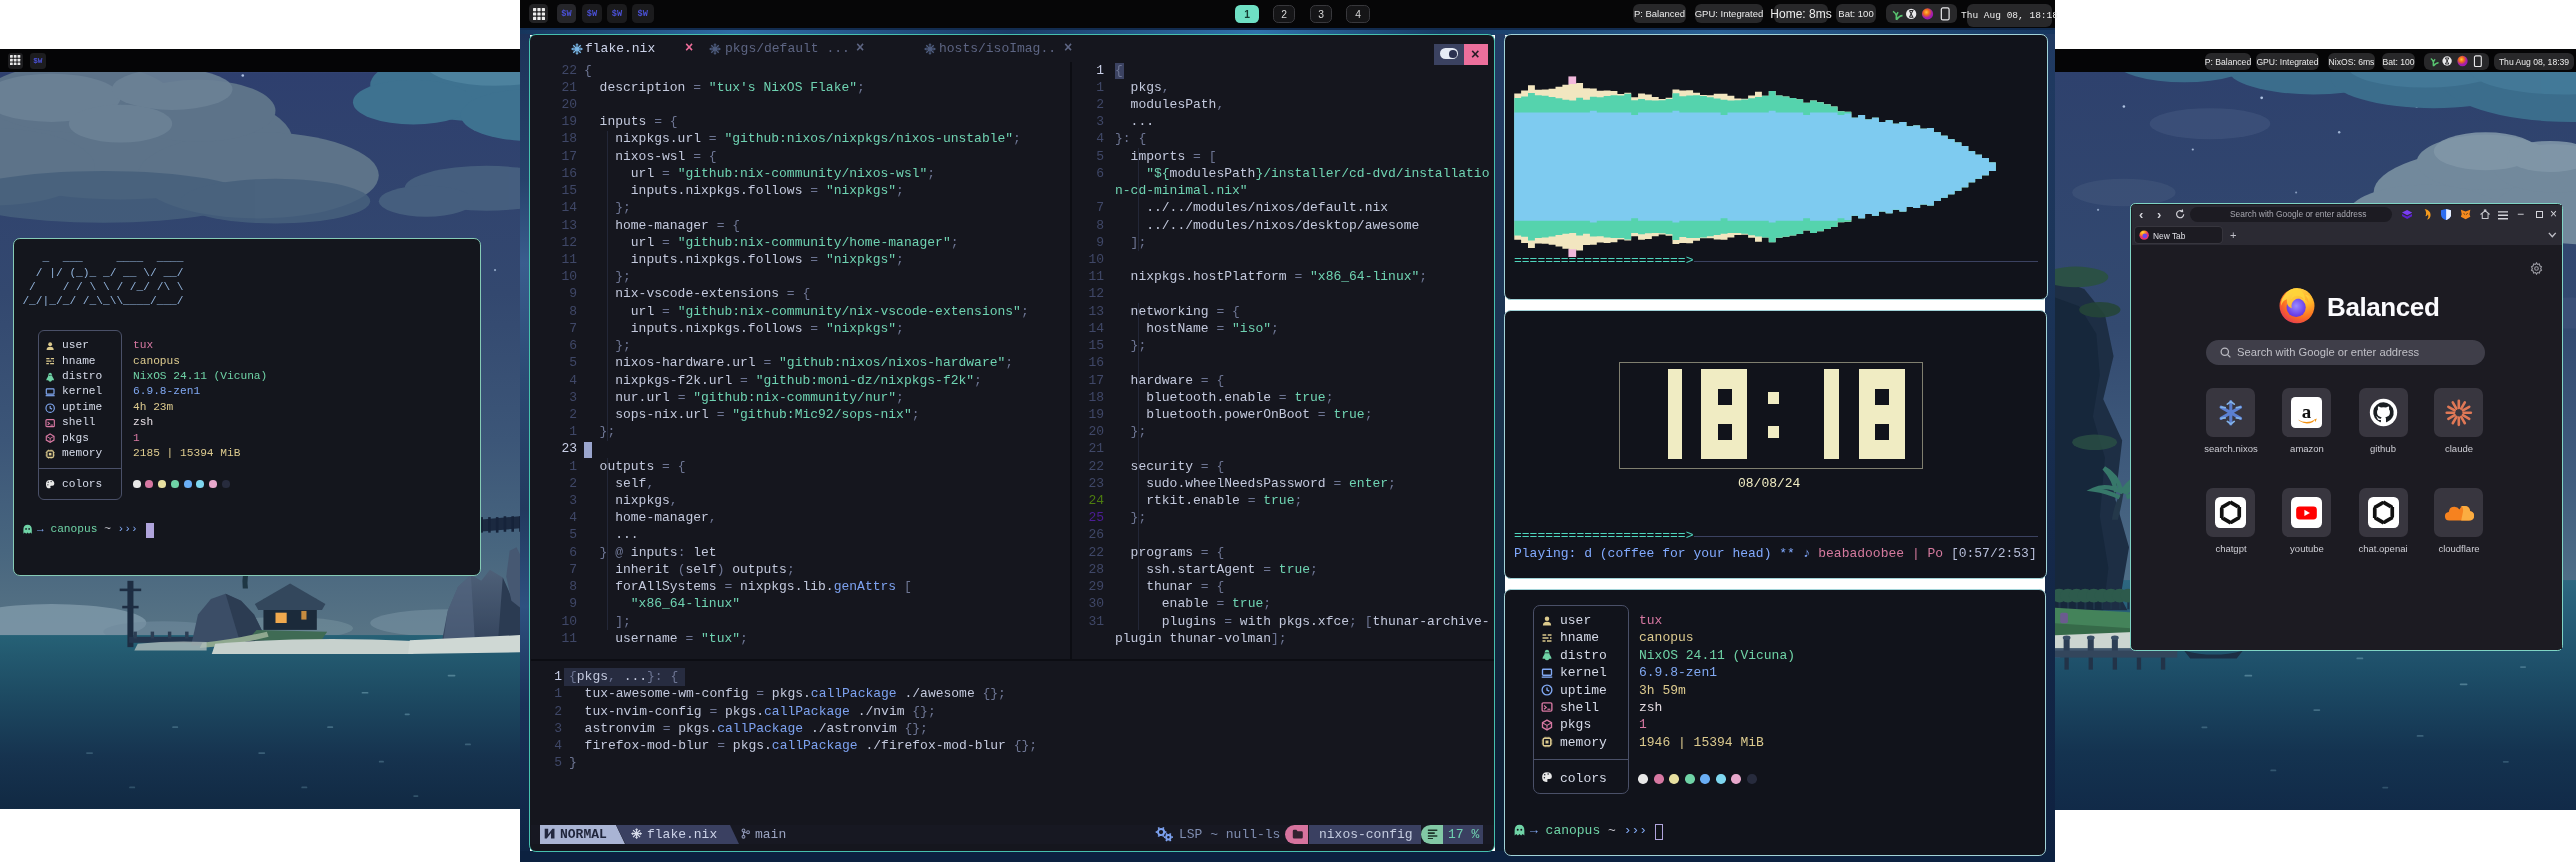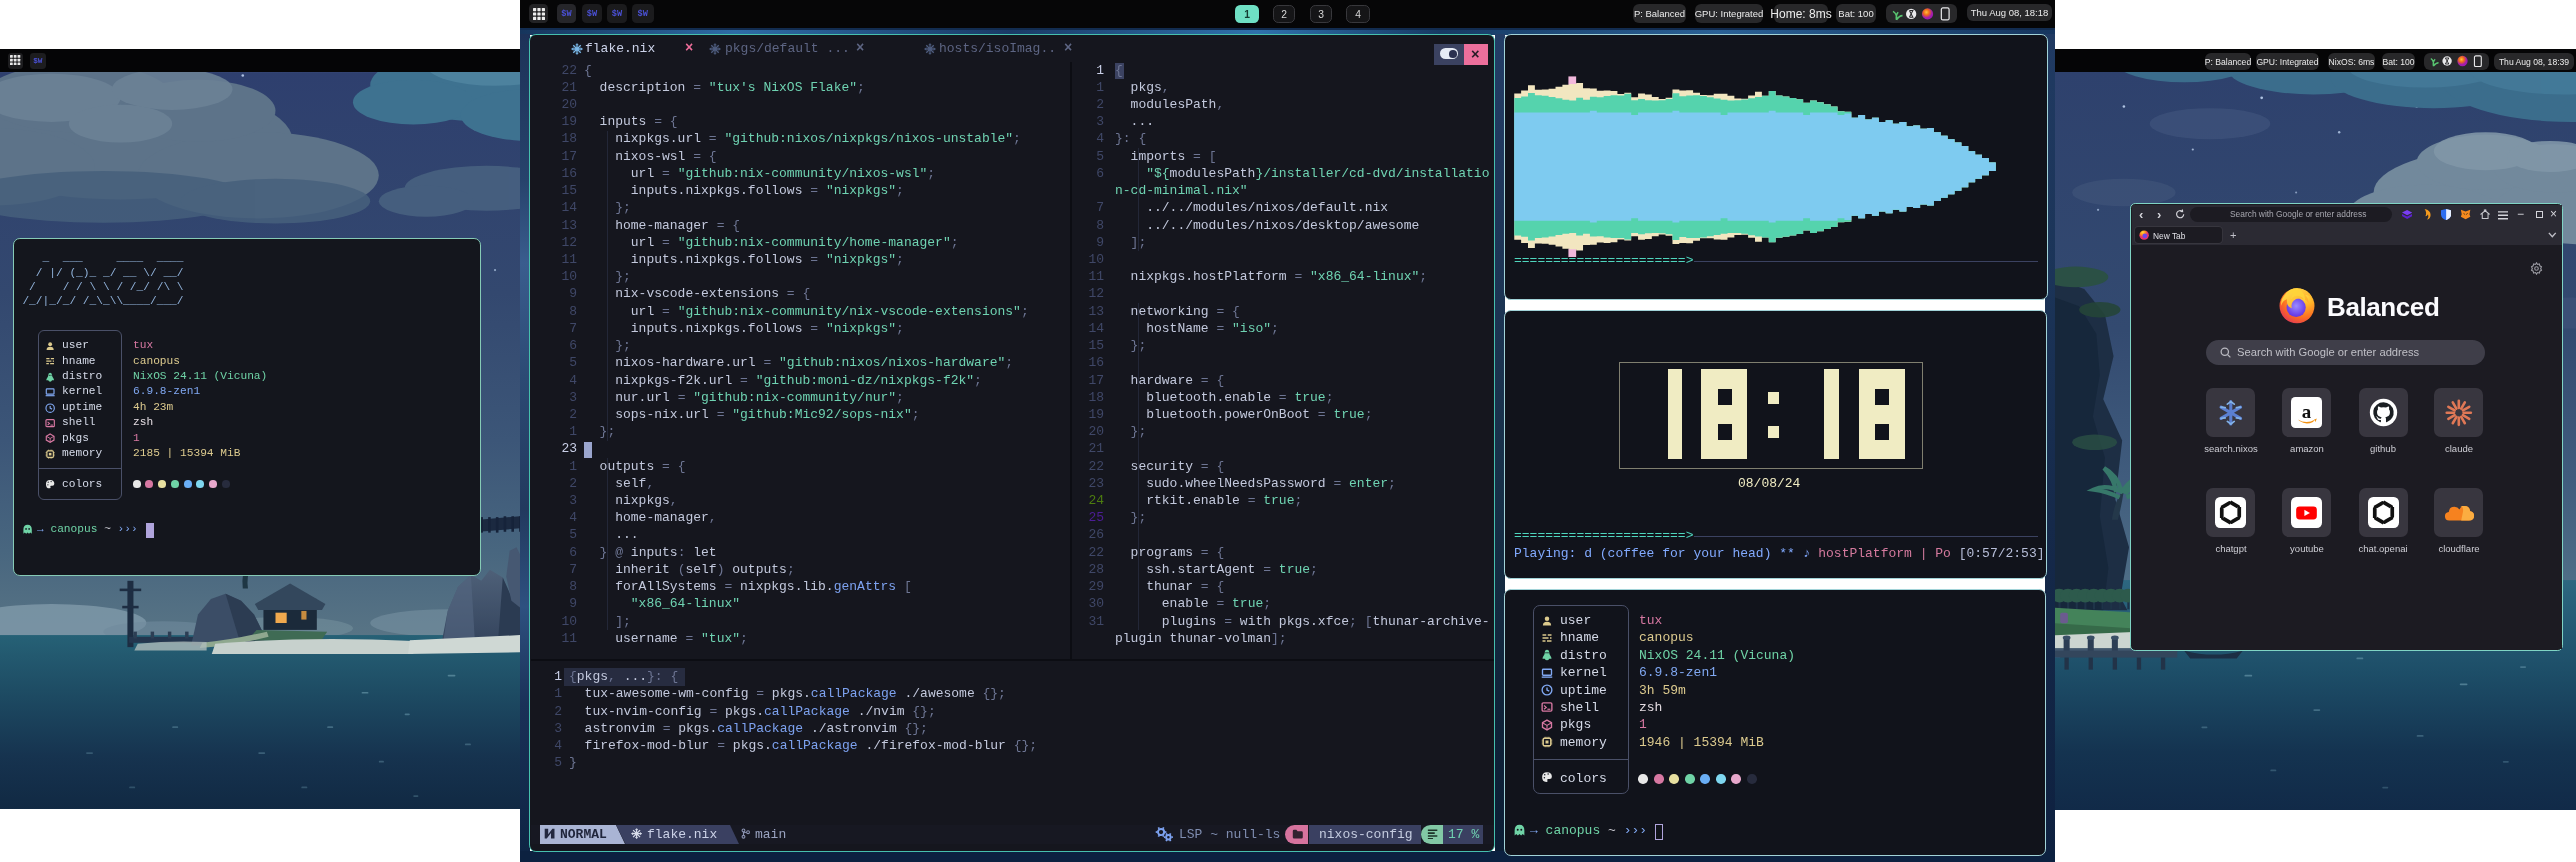--- a/index.html
+++ b/index.html
@@ -336,21 +336,21 @@
       <circle cx="41" cy="8" r="6.5" fill="url(#trg2)"></circle>
       <defs>
         <radialGradient id="trg2" cx="0.4" cy="0.35">
           <stop offset="0" stop-color="#ffc03f"></stop>
           <stop offset="0.5" stop-color="#f06b18"></stop>
           <stop offset="1" stop-color="#a21caf"></stop>
         </radialGradient>
       </defs>
       <rect x="57" y="1" width="9" height="14" rx="1.8" fill="none" stroke="#e8e8ea" stroke-width="1.4"></rect>
     </svg>
-<div class="pill" style="left:1967px;top:4.3px;width:85px;height:17px;font-size:9.5px;">Thu Aug 08, 18:18</div>
+<div class="pill" style="left:1967px;top:4.3px;width:85px;height:23px;font-size:9.5px;font-family:Liberation Mono, monospace;">Thu Aug 08, 18:18</div>
 <div class="" style="left:529px;top:34px;width:966px;height:818px;background:#15161e;border:1.7px solid #46c0ae;border-radius:6.9px;"></div>
 <svg style="left:571px;top:43px" width="12" height="12" viewBox="0 0 16 16">
       <g stroke="#7ab8e8" stroke-width="1.8" fill="none">
         <path d="M8 1 V15 M1 8 H15 M3 3 L13 13 M13 3 L3 13"></path>
         <path d="M8 1 L6 3 M8 1 L10 3 M8 15 L6 13 M8 15 L10 13 M1 8 L3 6 M1 8 L3 10 M15 8 L13 6 M15 8 L13 10" stroke-width="1.2"></path>
       </g>
     </svg>
 <div class="t" style="left:585px;top:40px;font:13px/17px 'Liberation Mono',monospace;color:#ccd3ea;">flake.nix</div>
 <div class="t" style="left:685px;top:40px;font:bold 13.8px/17px 'Liberation Mono',monospace;color:#ee6d9a;">×</div>
 <svg style="left:709px;top:43px" width="12" height="12" viewBox="0 0 16 16">
@@ -594,21 +594,21 @@
 <div class="" style="left:1718px;top:424px;width:13.8px;height:16.4px;background:#11131b;"></div>
 <div class="" style="left:1768px;top:392px;width:11.2px;height:12px;background:#f0ecc3;"></div>
 <div class="" style="left:1768px;top:426px;width:11.2px;height:12px;background:#f0ecc3;"></div>
 <div class="" style="left:1824px;top:369px;width:14.6px;height:90px;background:#f0ecc3;"></div>
 <div class="" style="left:1859px;top:369px;width:46px;height:90px;background:#f0ecc3;"></div>
 <div class="" style="left:1875px;top:389px;width:13.8px;height:16.4px;background:#11131b;"></div>
 <div class="" style="left:1875px;top:424px;width:13.8px;height:16.4px;background:#11131b;"></div>
 <div class="t" style="left:1738px;top:475px;font:13px/17px 'Liberation Mono',monospace;color:#f0ecc3;">08/08/24</div>
 <div class="t" style="left:1514px;top:527px;font:13px/17px 'Liberation Mono',monospace;color:#4fd6be;">======================&gt;</div>
 <div class="" style="left:1694px;top:536px;width:344px;height:0.9px;background:#3b4261;"></div>
-<div class="t" style="left:1514px;top:545px;font:13px/17px 'Liberation Mono',monospace"><span style="color:#82aaff">Playing: d (coffee for your head) ** </span><span style="color:#82aaff">♪ </span><span style="color:#d57a9e">hostPlatform | Po </span><span style="color:#b6bdd8">[0:57/2:53]</span></div>
+<div class="t" style="left:1514px;top:545px;font:13px/17px 'Liberation Mono',monospace"><span style="color:#82aaff">Playing: d (coffee for your head) ** </span><span style="color:#82aaff">♪ </span><span style="color:#d57a9e">beabadoobee | Po </span><span style="color:#b6bdd8">[0:57/2:53]</span></div>
 <div class="" style="left:1504px;top:589px;width:542px;height:267px;background:#11131b;border:1.7px solid #a2d3d8;border-radius:6.9px;"></div>
 <div class="" style="left:1533px;top:605px;width:96px;height:189px;border:1.3px solid #4a5068;border-radius:6.9px;"></div>
 <div class="" style="left:1533px;top:759px;width:96px;height:1.3px;background:#4a5068;"></div>
 <svg style="left:1541px;top:615px" width="12" height="12" viewBox="0 0 16 16">
       <circle cx="8" cy="5" r="3" fill="#dcca8e"></circle>
       <path d="M2.5 14 q 0 -5 5.5 -5 q 5.5 0 5.5 5 Z" fill="#dcca8e"></path>
     </svg>
 <div class="t" style="left:1560px;top:612px;font:13px/17px 'Liberation Mono',monospace;color:#d5dae8;">user</div>
 <div class="t" style="left:1639px;top:612px;font:13px/17px 'Liberation Mono',monospace;color:#d778a2;">tux</div>
 <svg style="left:1541px;top:632px" width="12" height="12" viewBox="0 0 16 16">

